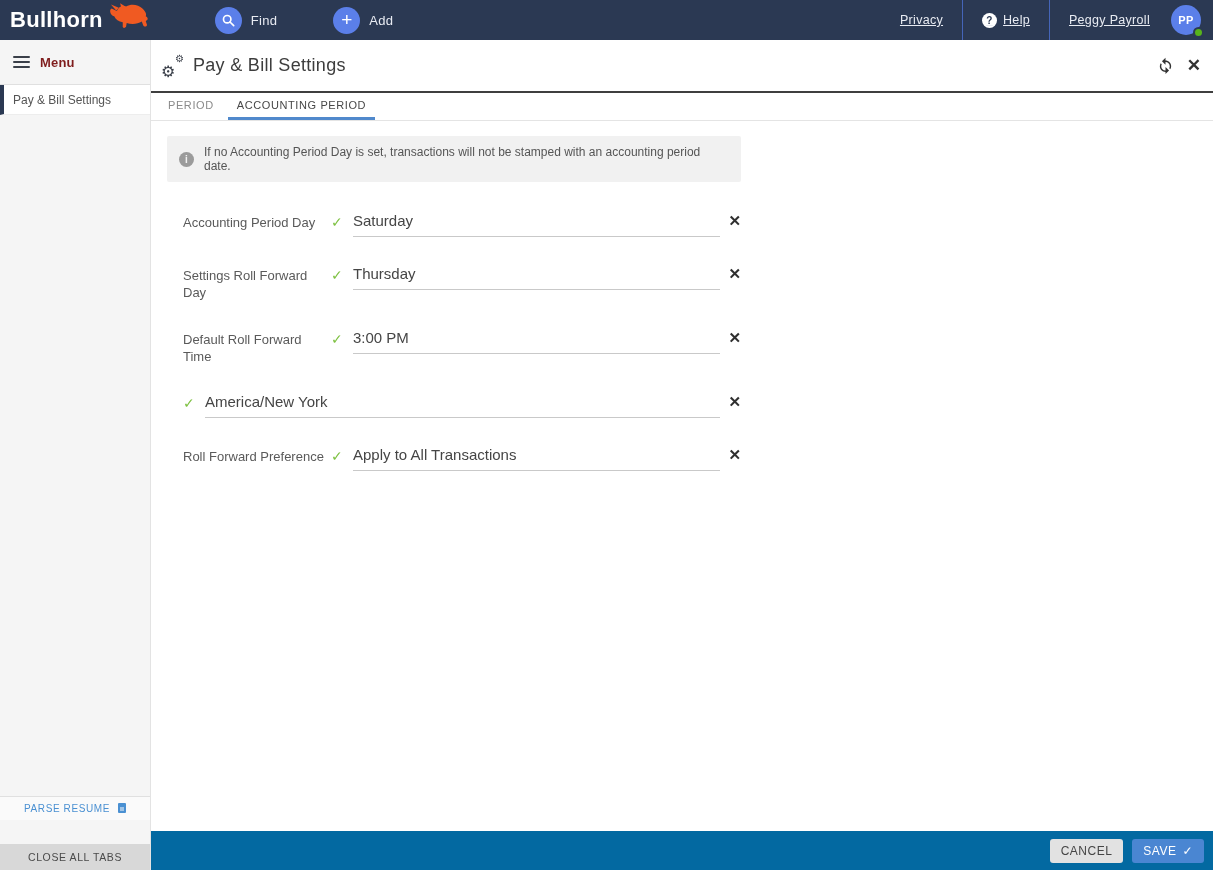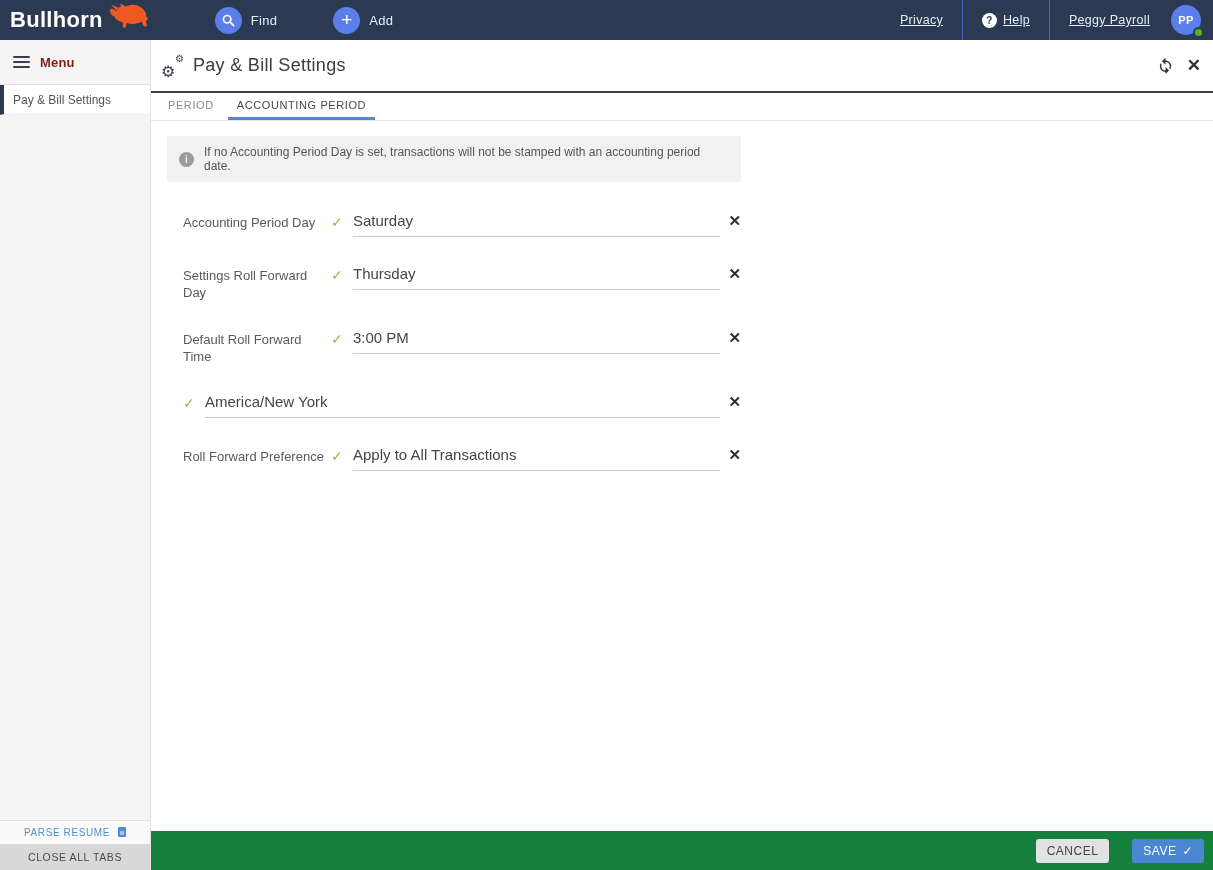--- a/index.html
+++ b/index.html
@@ -83,21 +83,21 @@
   .side-fill { flex:1; }
   .parse-resume {
     height:24px; flex:0 0 24px; background:#fafafa;
     border-top:1px solid #e0e0e0;
     display:flex; align-items:center; justify-content:center; gap:8px;
     font-size:10px; letter-spacing:.6px; color:var(--link-blue,#4a90d2); cursor:pointer;
   }
   .close-all-tabs {
     height:26px; flex:0 0 26px; background:#d8d8d8;
     display:flex; align-items:center; justify-content:center;
-    font-size:10.5px; letter-spacing:.6px; color:#4a4a4a; cursor:pointer;
+    font-size:10.5px; letter-spacing:.6px; color:#4a4a4a; cursor:pointer;margin-top:24px;
   }
 
   
   .main { flex:1; display:flex; flex-direction:column; min-width:0; background:#fff; }
   .page-header {
     height:53px; flex:0 0 53px;
     display:flex; align-items:center;
     padding:0 12px 0 10px;
     border-bottom:2px solid #3f3f3f;
   }
@@ -146,23 +146,23 @@
   .field-value-wrap {
     flex:1; border-bottom:1px solid #c9c9c9;
     padding-bottom:7px; font-size:15px; color:#454545; line-height:16px;
   }
   .clear-icon {
     margin-left:8px; font-size:15px; font-weight:bold; color:#2f2f2f;
     line-height:16px; cursor:pointer;
   }
 
   .action-bar {
-    height:39px; flex:0 0 39px; background:#15803d;
+    height:39px; flex:0 0 39px; background:#0369a1;
     display:flex; align-items:center; justify-content:flex-end;
-    gap:23px; padding-right:9px;
+    gap:9px; padding-right:9px;
   }
   .btn {
     height:24px; border:none; border-radius:3px;
     font-family:"Liberation Sans", sans-serif;
     font-size:12px; letter-spacing:.5px;
     padding:0 11px; cursor:pointer;
     display:flex; align-items:center; gap:6px;
   }
   .btn-cancel { background:#e2e2e2; color:#454545; }
   .btn-save { background:var(--save-blue,#4a86d2); color:#fff; }

